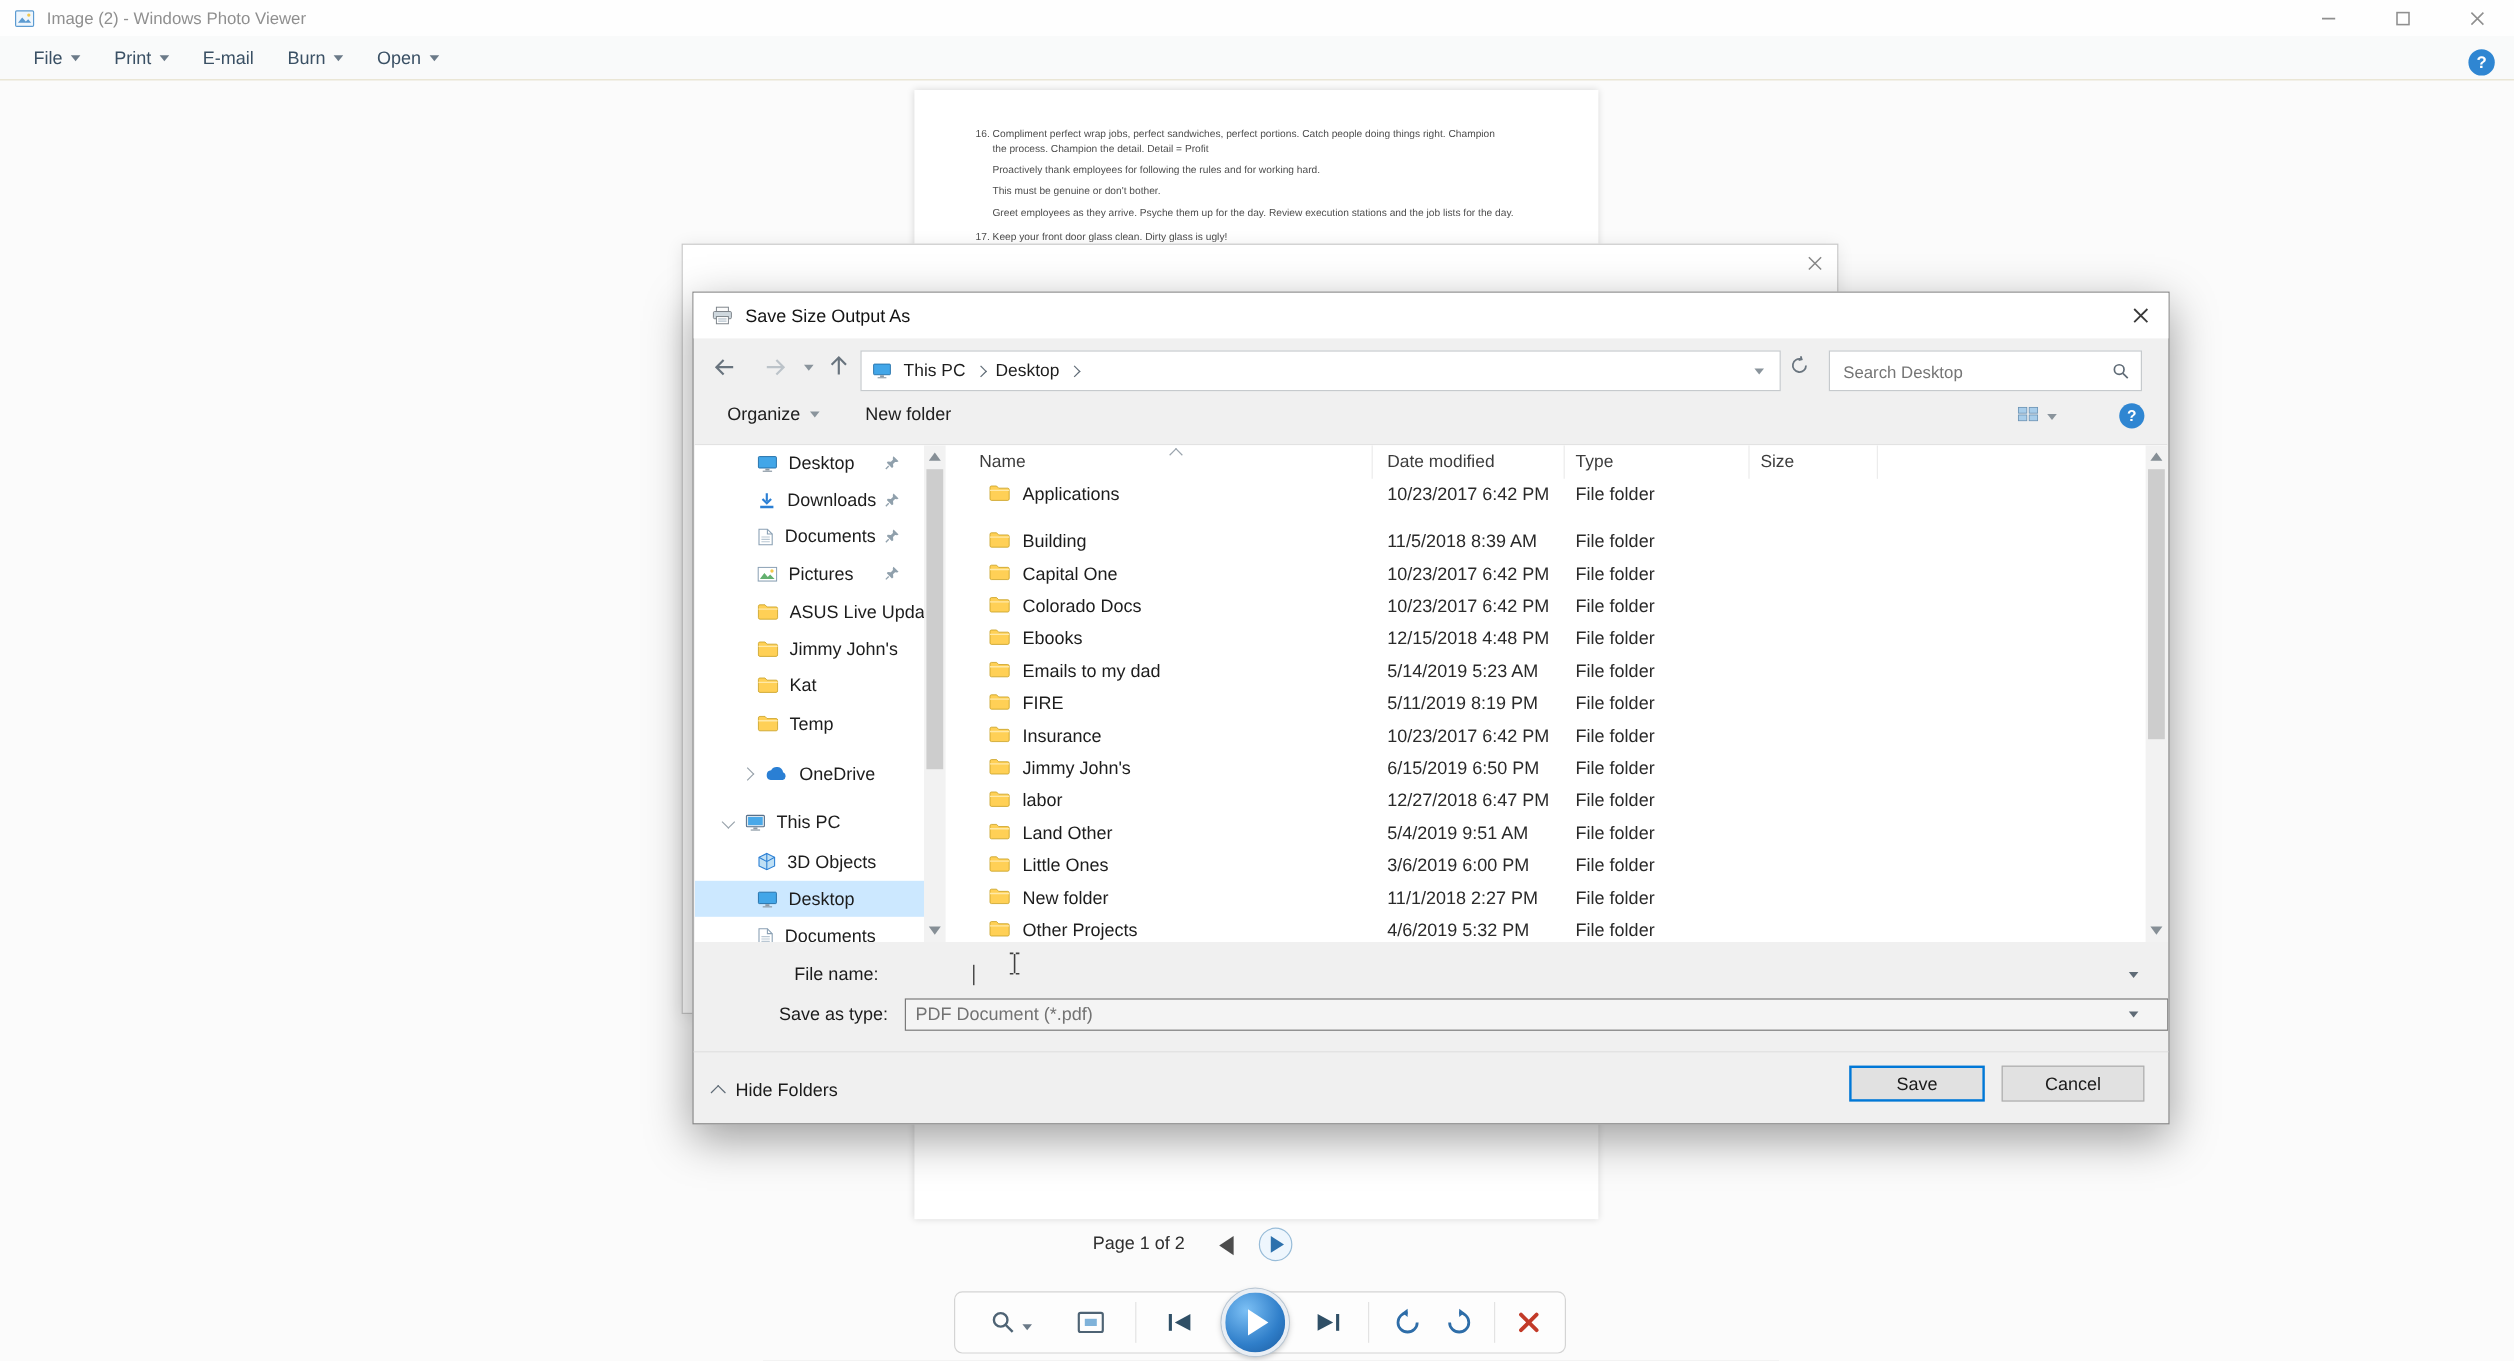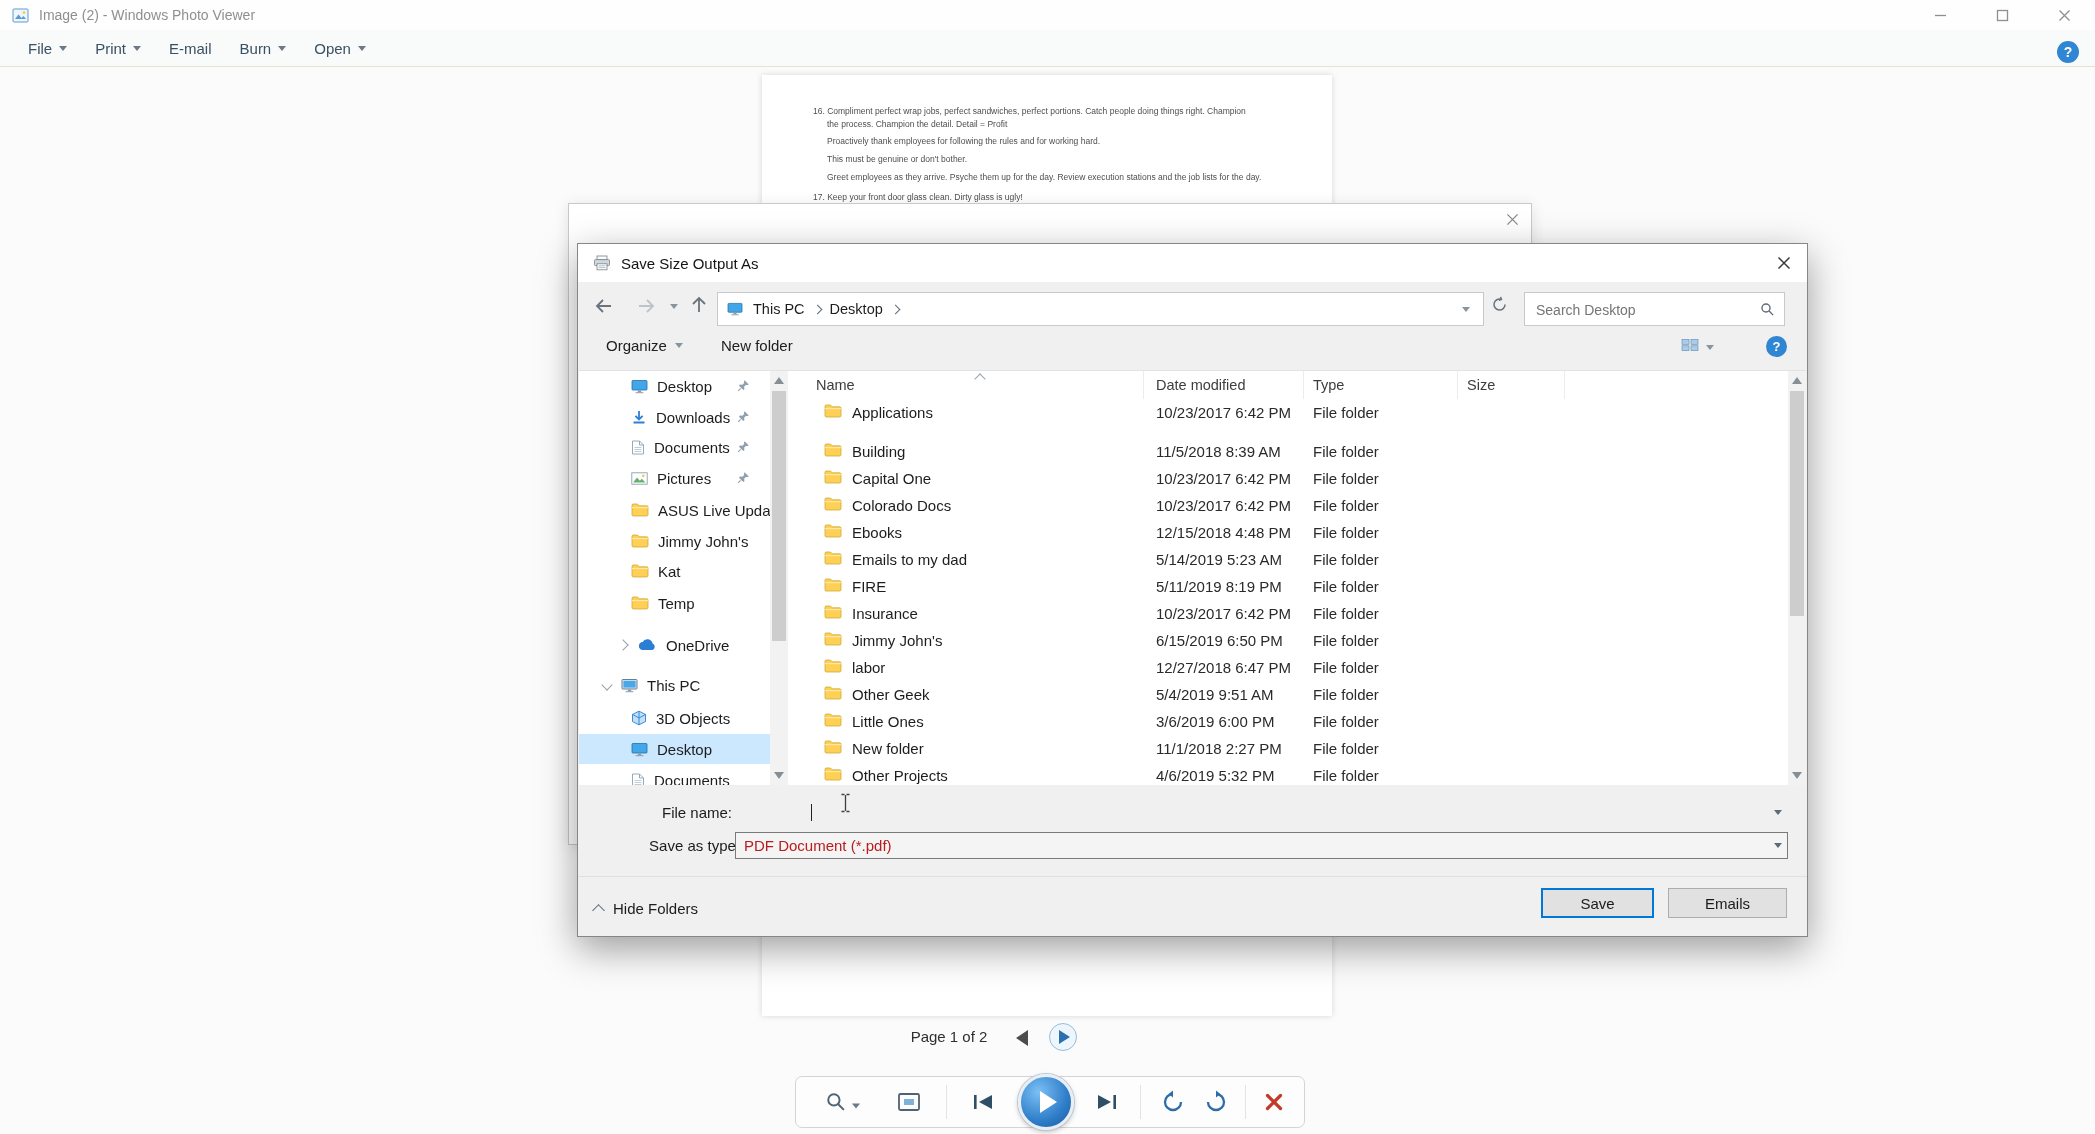--- a/index.html
+++ b/index.html
@@ -110,22 +110,22 @@
   .fname{left:64px;width:290px;overflow:hidden}
   .fdate{left:368px;color:#2a2a2a}
   .ftype{left:525px;color:#2a2a2a}
 
   .field-label{position:absolute;width:150px;text-align:right;font-size:15px;color:#1c1c1c;height:27px;line-height:27px}
   .fn-input{position:absolute;left:167px;top:555px;width:1053px;height:27px;border:1px solid #7a7a7a;background:#fff;
     box-sizing:border-box;font-size:15px;font-family:inherit;padding:0 26px 0 8px;color:#111;outline:none}
   .fn-caretbar{position:absolute;left:233px;top:560px;width:1px;height:17px;background:#222;z-index:4}
   .dd-caret{position:absolute;z-index:4;width:0;height:0;border-left:4px solid transparent;border-right:4px solid transparent;border-top:5px solid #5f6b76}
   .ibeam{position:absolute;left:262px;top:549px;z-index:4;display:flex}
-  .st-select{position:absolute;left:157px;top:588px;width:1053px;height:27px;border:1px solid #7a7a7a;background:#f4f4f4;
-    box-sizing:border-box;font-size:15px;line-height:25px;padding-left:8px;color:#b91c1c}
+  .st-select{position:absolute;left:176px;top:588px;width:1053px;height:27px;border:1px solid #7a7a7a;background:#f4f4f4;
+    box-sizing:border-box;font-size:15px;line-height:25px;padding-left:8px;color:#737373}
   .footer-sep{position:absolute;left:0;top:632px;width:100%;height:1px;background:#e0e0e0}
   .hide-folders{position:absolute;left:16px;top:650px;height:28px;display:flex;align-items:center;gap:10px;font-size:15px;color:#1c1c1c}
   .hf-chev{width:8px;height:8px;border-right:1.6px solid #5f6b76;border-bottom:1.6px solid #5f6b76;transform:rotate(-135deg);margin-top:4px}
   .btn{position:absolute;top:644px;height:30px;font-size:15px;display:flex;align-items:center;justify-content:center;box-sizing:border-box;color:#1a1a1a}
   .btn-save{left:963px;width:113px;background:#e1e1e1;border:2px solid #0078d7}
   .btn-cancel{left:1090px;width:119px;background:#e1e1e1;border:1px solid #adadad}
 </style>
 </head>
 <body>
 
@@ -623,21 +623,21 @@
               <span class="fcell fdate">12/27/2018 6:47 PM</span>
               <span class="fcell ftype">File folder</span>
             </div>
             <div class="frow" style="top: 310px;">
               <span class="ic fic">
                 <svg width="18" height="14" viewBox="0 0 18 14">
                   <path d="M1 2.2 C1 1.5 1.5 1 2.2 1 H6.5 L8.2 2.8 H15.8 C16.5 2.8 17 3.3 17 4 V11.8 C17 12.5 16.5 13 15.8 13 H2.2 C1.5 13 1 12.5 1 11.8 Z" fill="#ffd056" stroke="#c9a227" stroke-width="0.7"></path>
                   <path d="M1 4.6 H17" stroke="#ffe9a8" stroke-width="1.1"></path>
                 </svg>
               </span>
-              <span class="fcell fname">Other Geek</span>
+              <span class="fcell fname">Land Other</span>
               <span class="fcell fdate">5/4/2019 9:51 AM</span>
               <span class="fcell ftype">File folder</span>
             </div>
             <div class="frow" style="top: 337px;">
               <span class="ic fic">
                 <svg width="18" height="14" viewBox="0 0 18 14">
                   <path d="M1 2.2 C1 1.5 1.5 1 2.2 1 H6.5 L8.2 2.8 H15.8 C16.5 2.8 17 3.3 17 4 V11.8 C17 12.5 16.5 13 15.8 13 H2.2 C1.5 13 1 12.5 1 11.8 Z" fill="#ffd056" stroke="#c9a227" stroke-width="0.7"></path>
                   <path d="M1 4.6 H17" stroke="#ffe9a8" stroke-width="1.1"></path>
                 </svg>
               </span>
@@ -688,15 +688,15 @@
     <div class="field-label" style="left:12px;top:588px">Save as type:</div>
     <div class="st-select">PDF Document (*.pdf)</div>
     <span class="dd-caret" style="left:1196px;top:599px"></span>
 
     <div class="footer-sep"></div>
     <div class="hide-folders">
       <span class="hf-chev"></span>
       <span>Hide Folders</span>
     </div>
     <div class="btn btn-save">Save</div>
-    <div class="btn btn-cancel">Emails</div>
+    <div class="btn btn-cancel">Cancel</div>
   </div>
 </div>
 
 </body></html>

